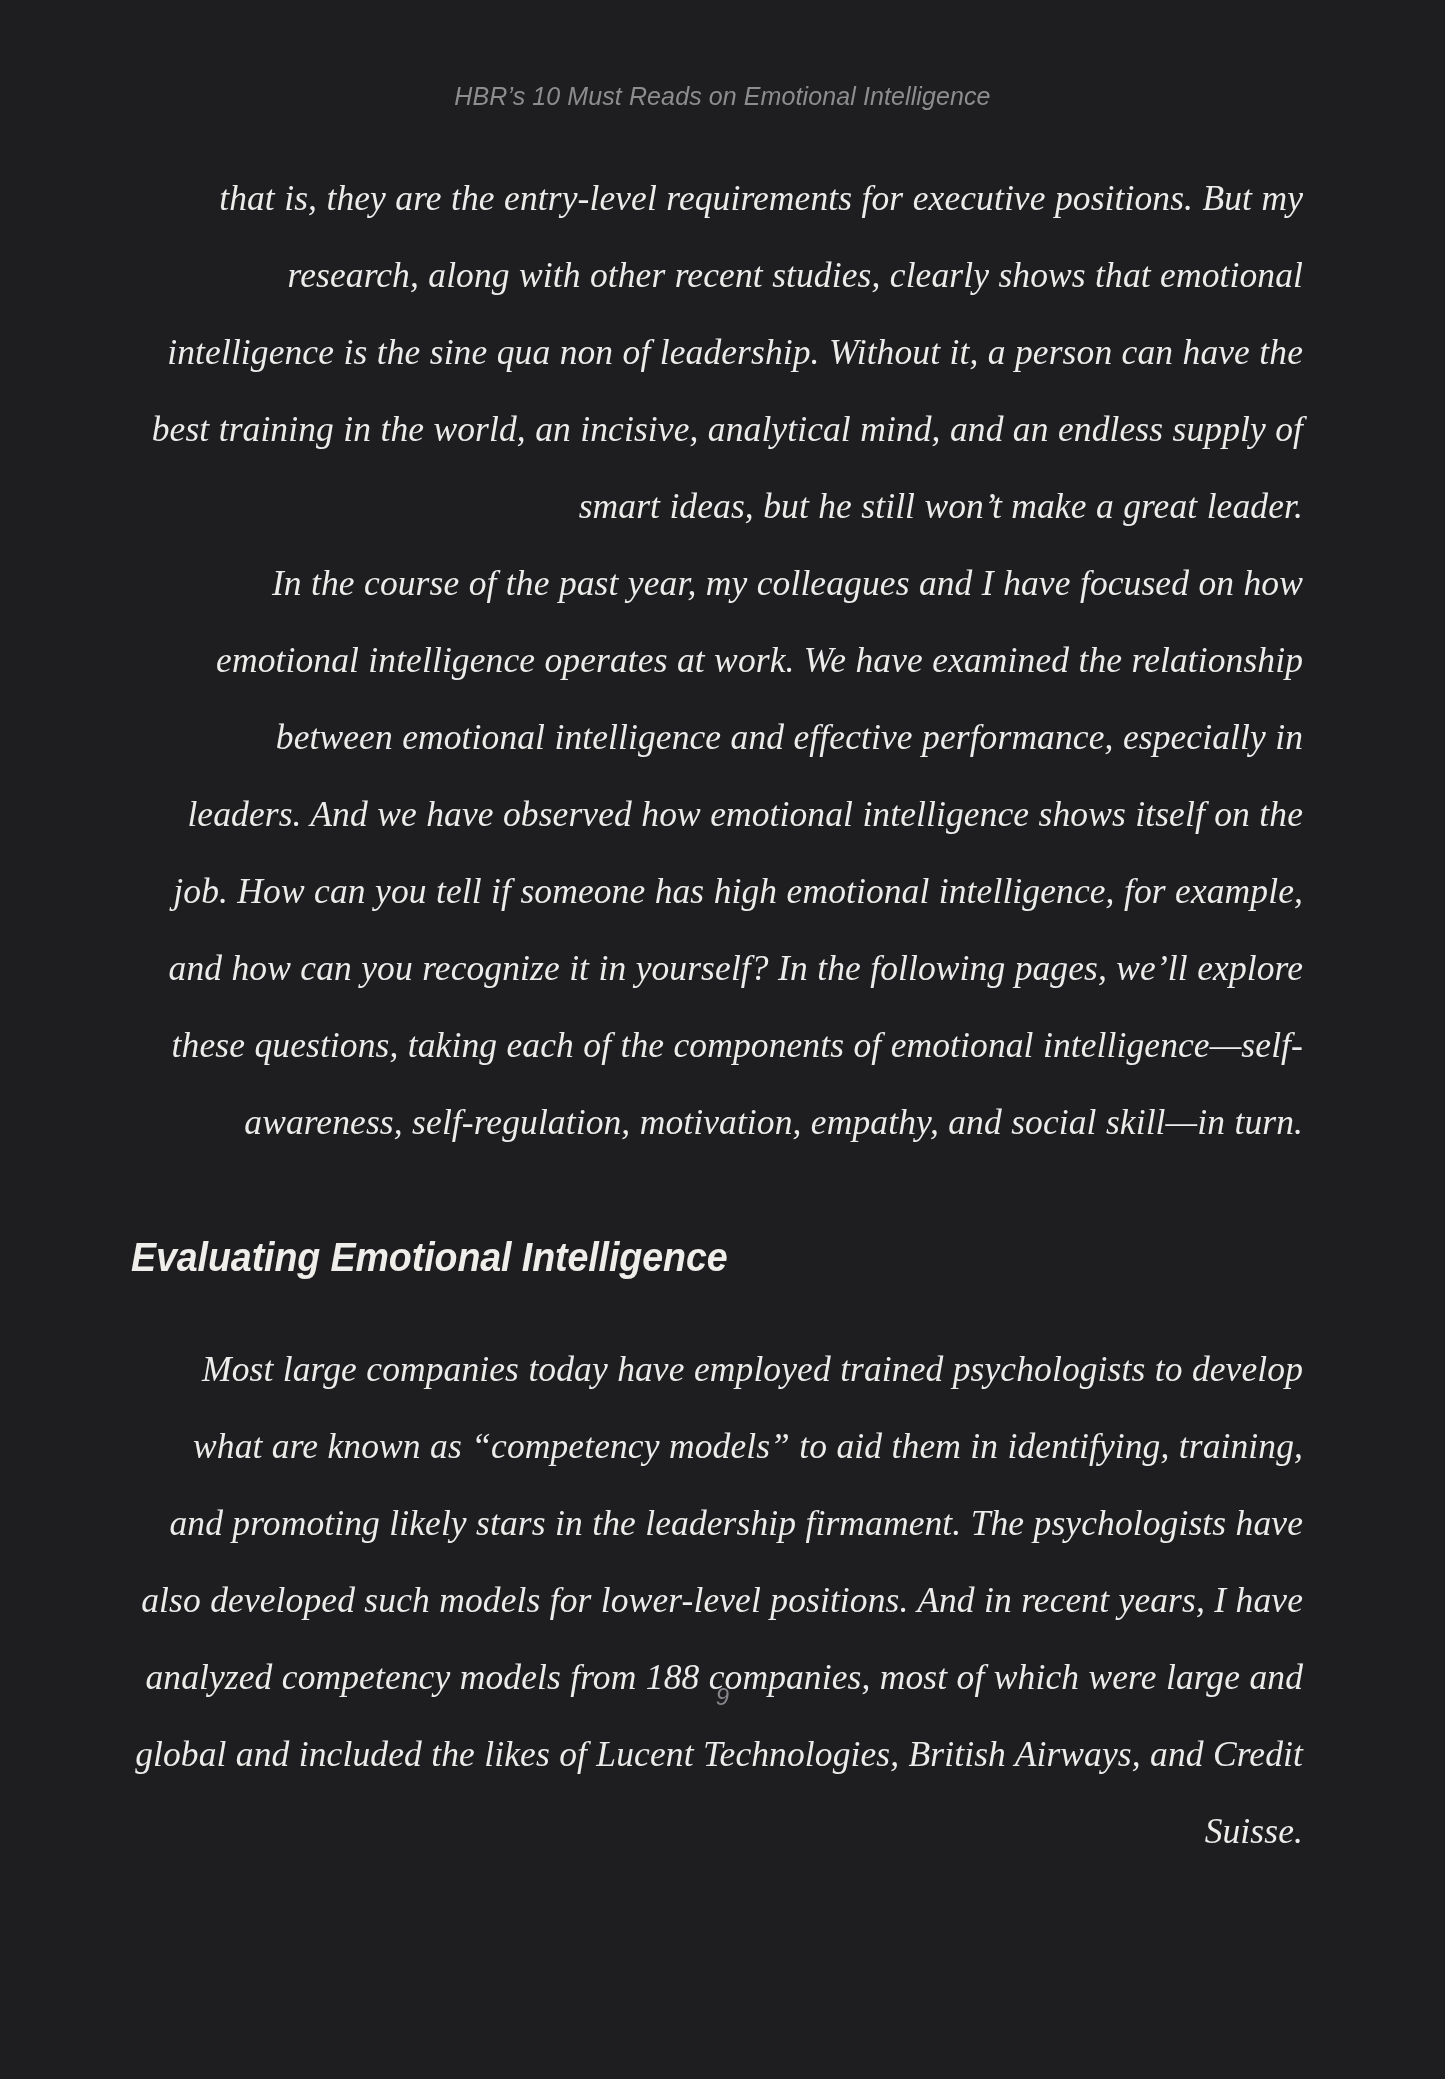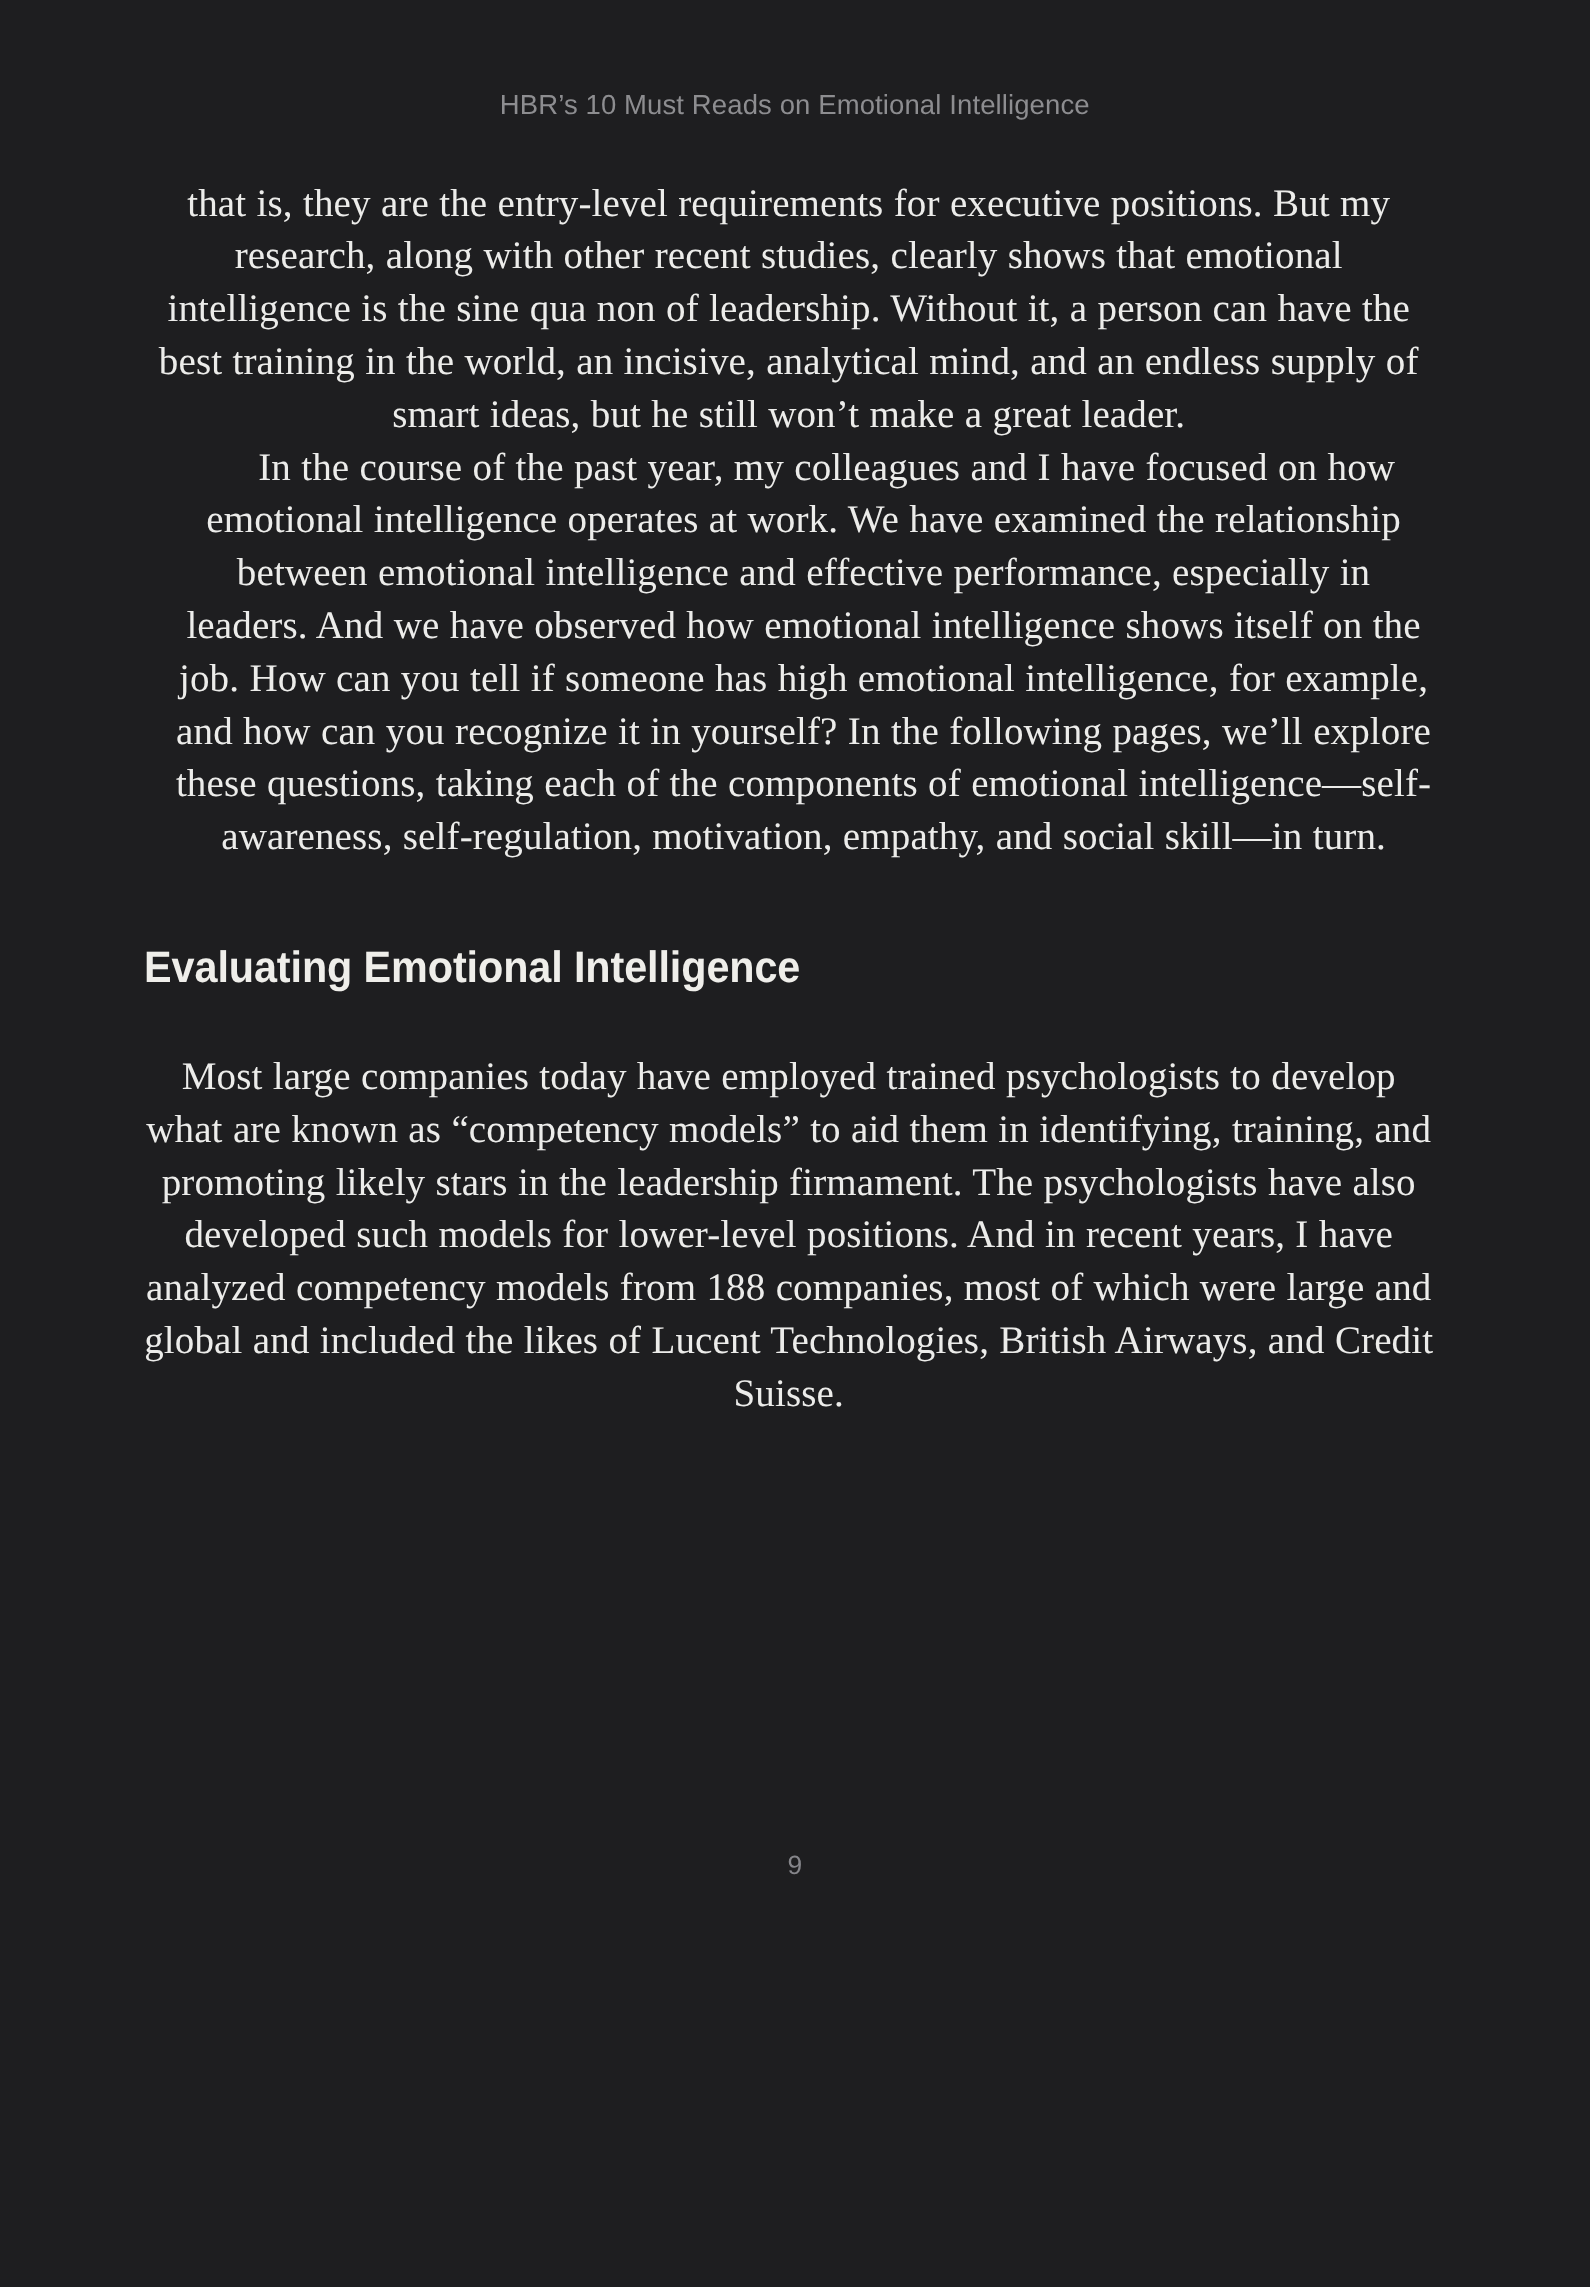--- a/index.html
+++ b/index.html
@@ -13,20 +13,21 @@
     font-family: "Liberation Serif", serif;
     overflow: hidden;
     position: relative;
   }
 
   .page {
     position: relative;
     width: 1445px;
     height: 1759px;
     box-sizing: border-box;
+    font-style: italic;
   }
 
   
   .running-header {
     position: absolute;
     top: 82px;
     left: 0;
     width: 100%;
     text-align: center;
     font-family: "Liberation Sans", sans-serif;
@@ -42,22 +43,22 @@
     position: absolute;
     top: 160px;
     left: 131px;
     width: 1172px;
   }
 
   .para {
     margin: 0;
     color: #ececea;
     font-size: 35.5px;
-    line-height: 48px;
-    text-align: center;
+    line-height: 77px;
+    text-align: right;
     letter-spacing: 0.1px;
     word-spacing: 0.4px;
     -webkit-font-smoothing: antialiased;
   }
 
   .para.indented {
     text-indent: 42px;
     margin-left: 27px;
   }
 

